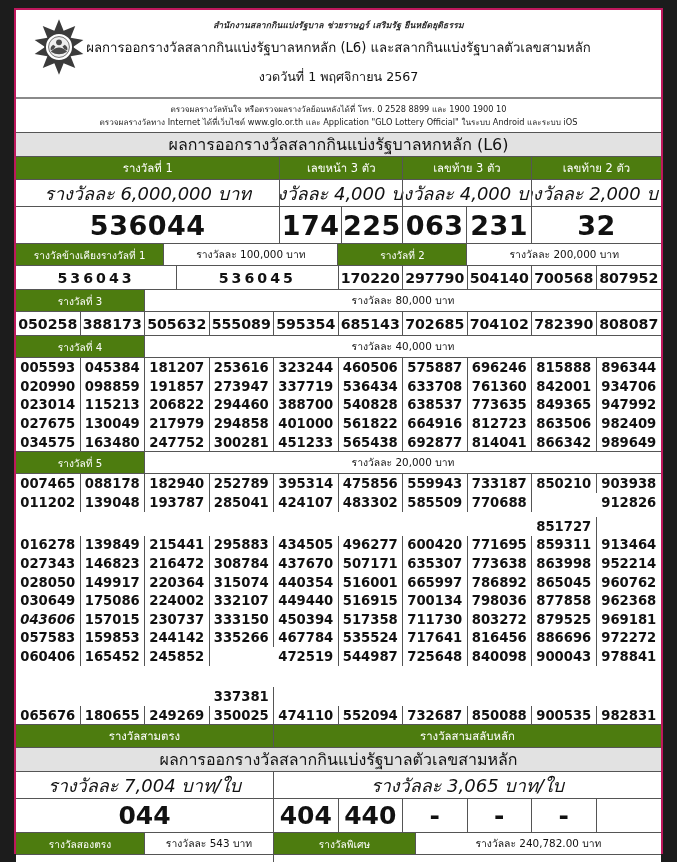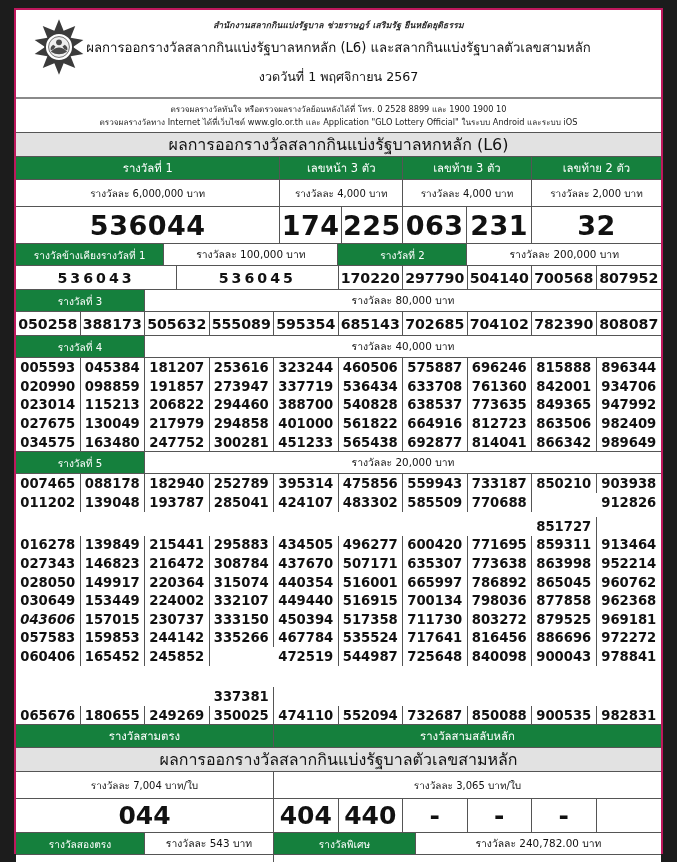--- a/index.html
+++ b/index.html
@@ -76,27 +76,27 @@
     box-sizing: border-box;
     border-right: 1px solid #555;
     display: flex;
     align-items: center;
     justify-content: center;
     text-align: center;
     overflow: hidden;
     white-space: nowrap;
   }
   .cell:last-child { border-right: none; }
-  .blk { background: #15803d; color: #fff; }
+  .blk { background: #4d7c0f; color: #fff; }
   .gry { background: #e2e2e2; color: #111; }
   .wht { background: #fff; color: #111; }
 
   .section-title { height: 23px; font-size: 16px; }
   .hdr-cell { height: 22px; font-size: 11.4px; }
-  .amt-cell { height: 26px; font-size: 10px; }
+  .amt-cell { height: 26px; font-size: 18px; font-style: italic; }
   .num-cell { height: 36px; font-size: 27px; font-weight: bold; letter-spacing: .5px; }
 
   .lbl-blk { height: 21px; font-size: 10.2px; }
   .lbl-amt { height: 21px; font-size: 10.4px; }
   .six-row { height: 23px; font-size: 14.2px; font-weight: bold; }
   .six-row.spaced { letter-spacing: 3px; }
 
   .grid-row { height: 18.6px; font-size: 13.2px; font-weight: bold; }
 
   .pz-num { height: 33px; font-size: 25px; font-weight: bold; }
@@ -332,21 +332,21 @@
         <div class="cell wht grid-row" style="width: 10%;">315074</div>
         <div class="cell wht grid-row" style="width: 10%;">440354</div>
         <div class="cell wht grid-row" style="width: 10%;">516001</div>
         <div class="cell wht grid-row" style="width: 10%;">665997</div>
         <div class="cell wht grid-row" style="width: 10%;">786892</div>
         <div class="cell wht grid-row" style="width: 10%;">865045</div>
         <div class="cell wht grid-row" style="width: 10%;">960762</div>
       </div>
       <div class="band" style="border-top: none;">
         <div class="cell wht grid-row" style="width: 10%;">030649</div>
-        <div class="cell wht grid-row" style="width: 10%;">153449</div>
+        <div class="cell wht grid-row" style="width: 10%;">175086</div>
         <div class="cell wht grid-row" style="width: 10%;">224002</div>
         <div class="cell wht grid-row" style="width: 10%;">332107</div>
         <div class="cell wht grid-row" style="width: 10%;">449440</div>
         <div class="cell wht grid-row" style="width: 10%;">516915</div>
         <div class="cell wht grid-row" style="width: 10%;">700134</div>
         <div class="cell wht grid-row" style="width: 10%;">798036</div>
         <div class="cell wht grid-row" style="width: 10%;">877858</div>
         <div class="cell wht grid-row" style="width: 10%;">962368</div>
       </div>
       <div class="band" style="border-top: none;">

